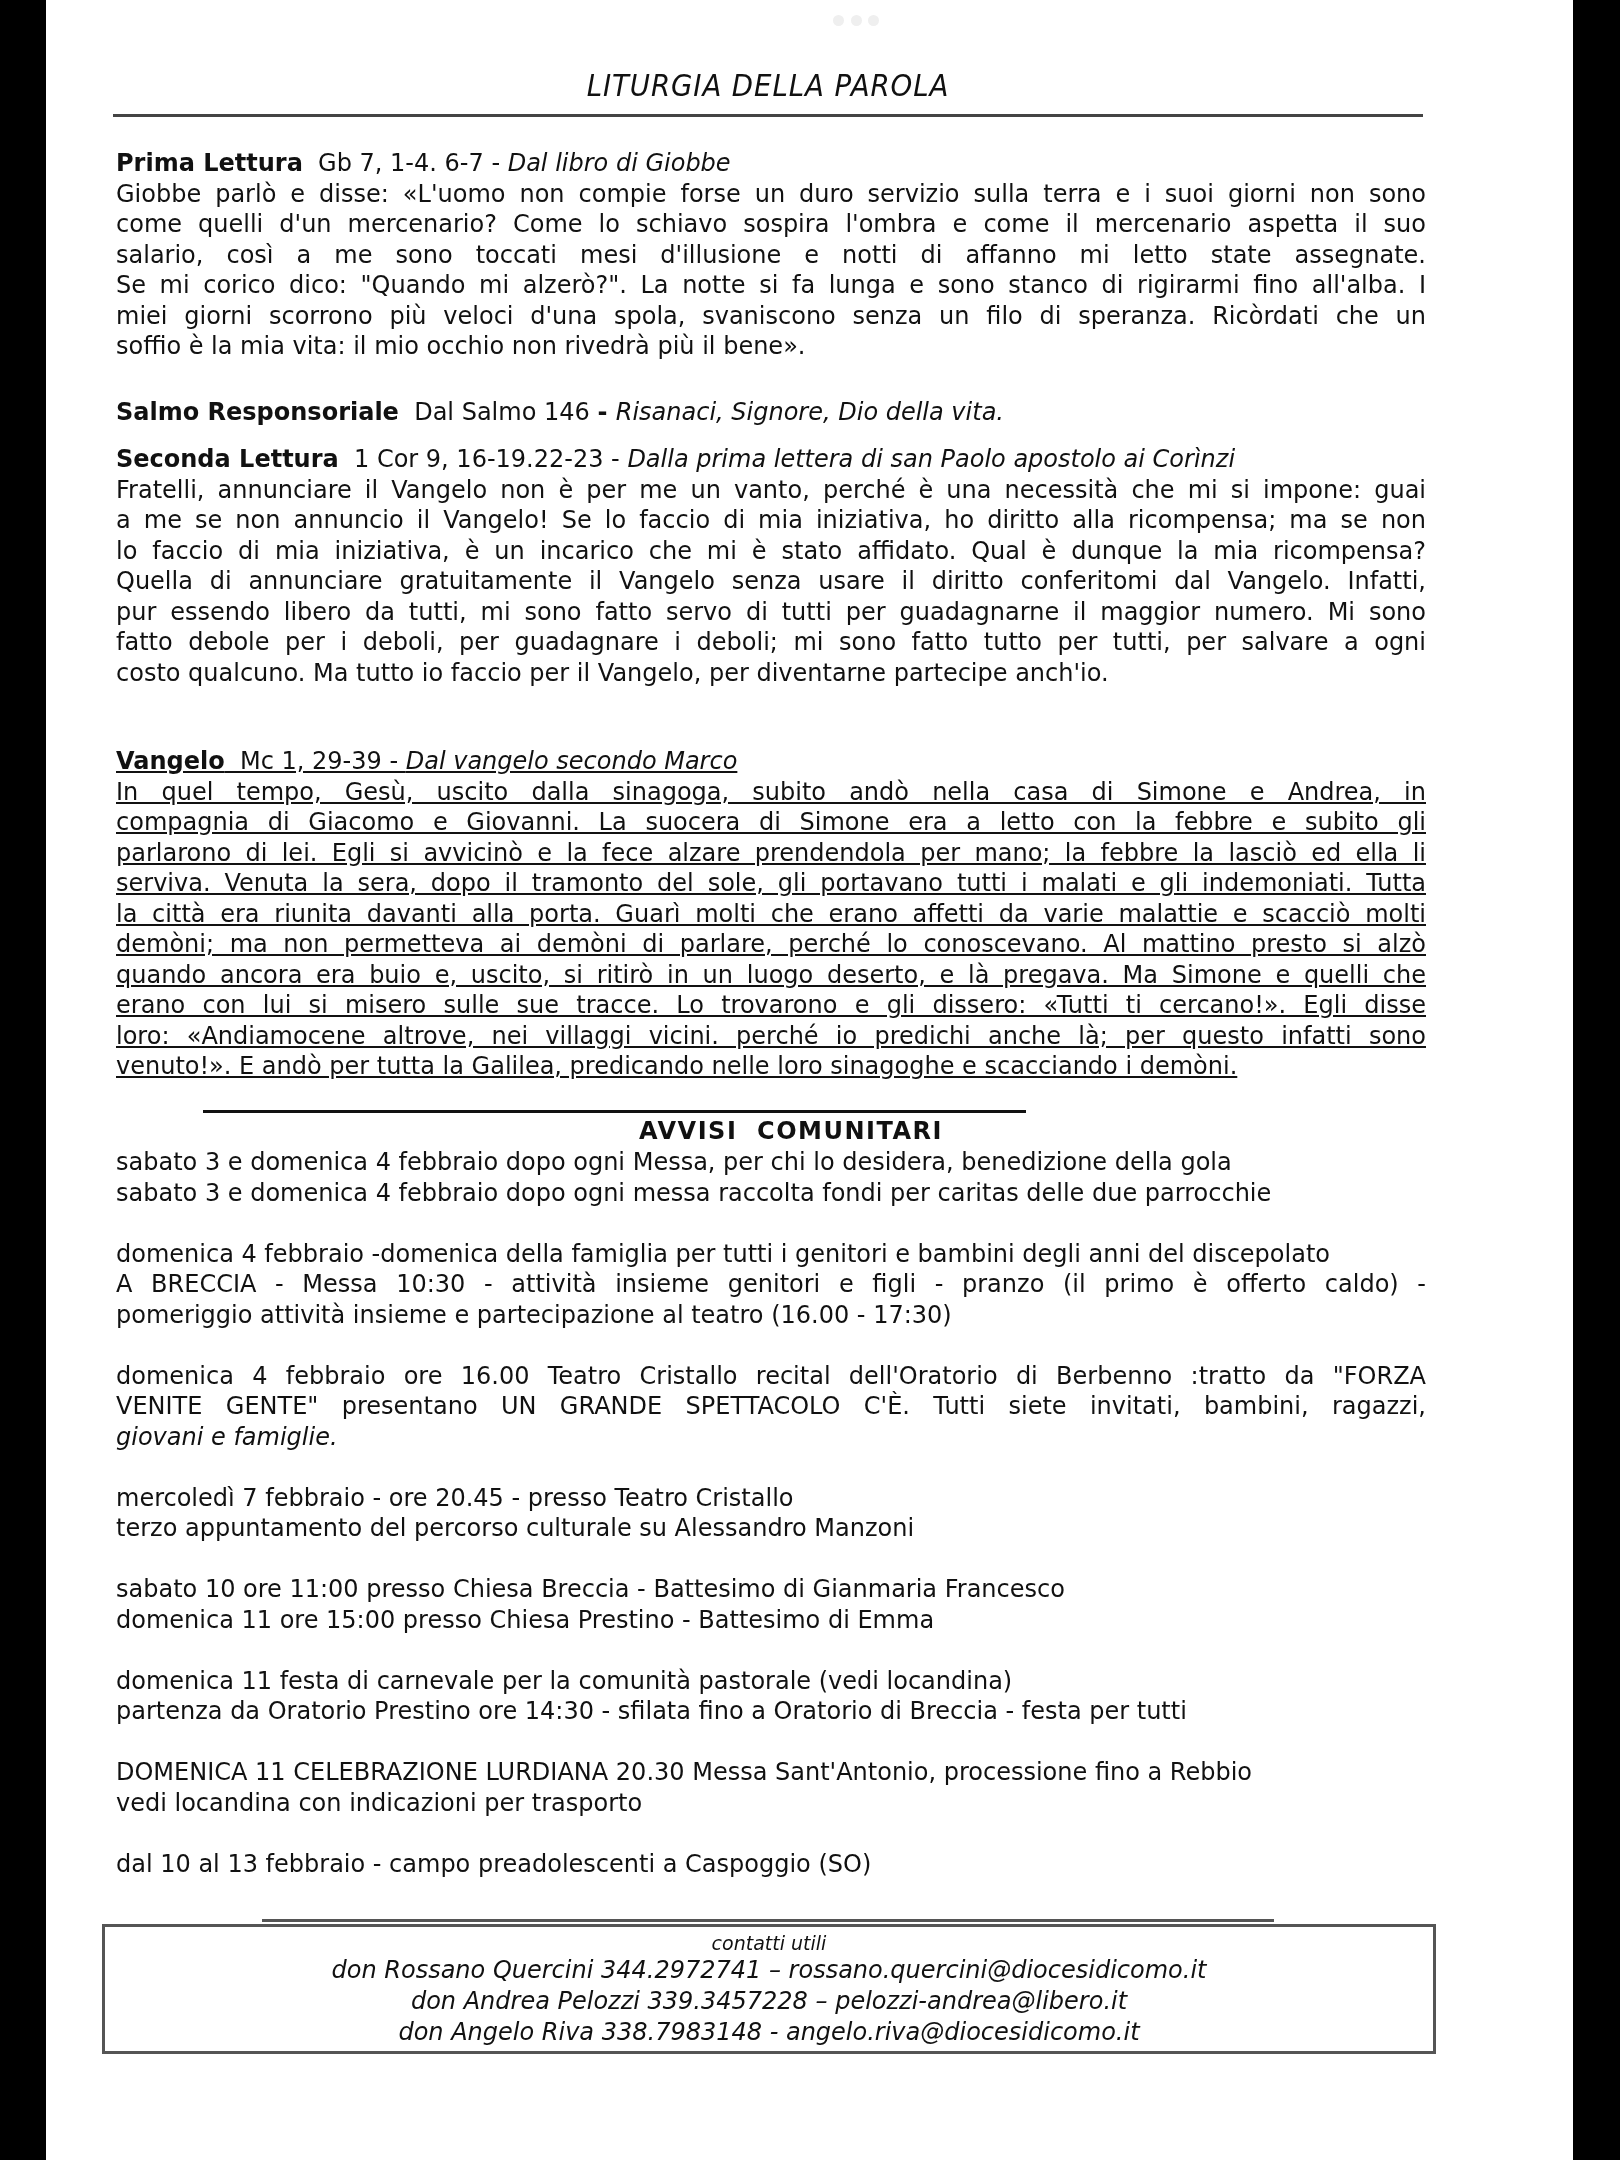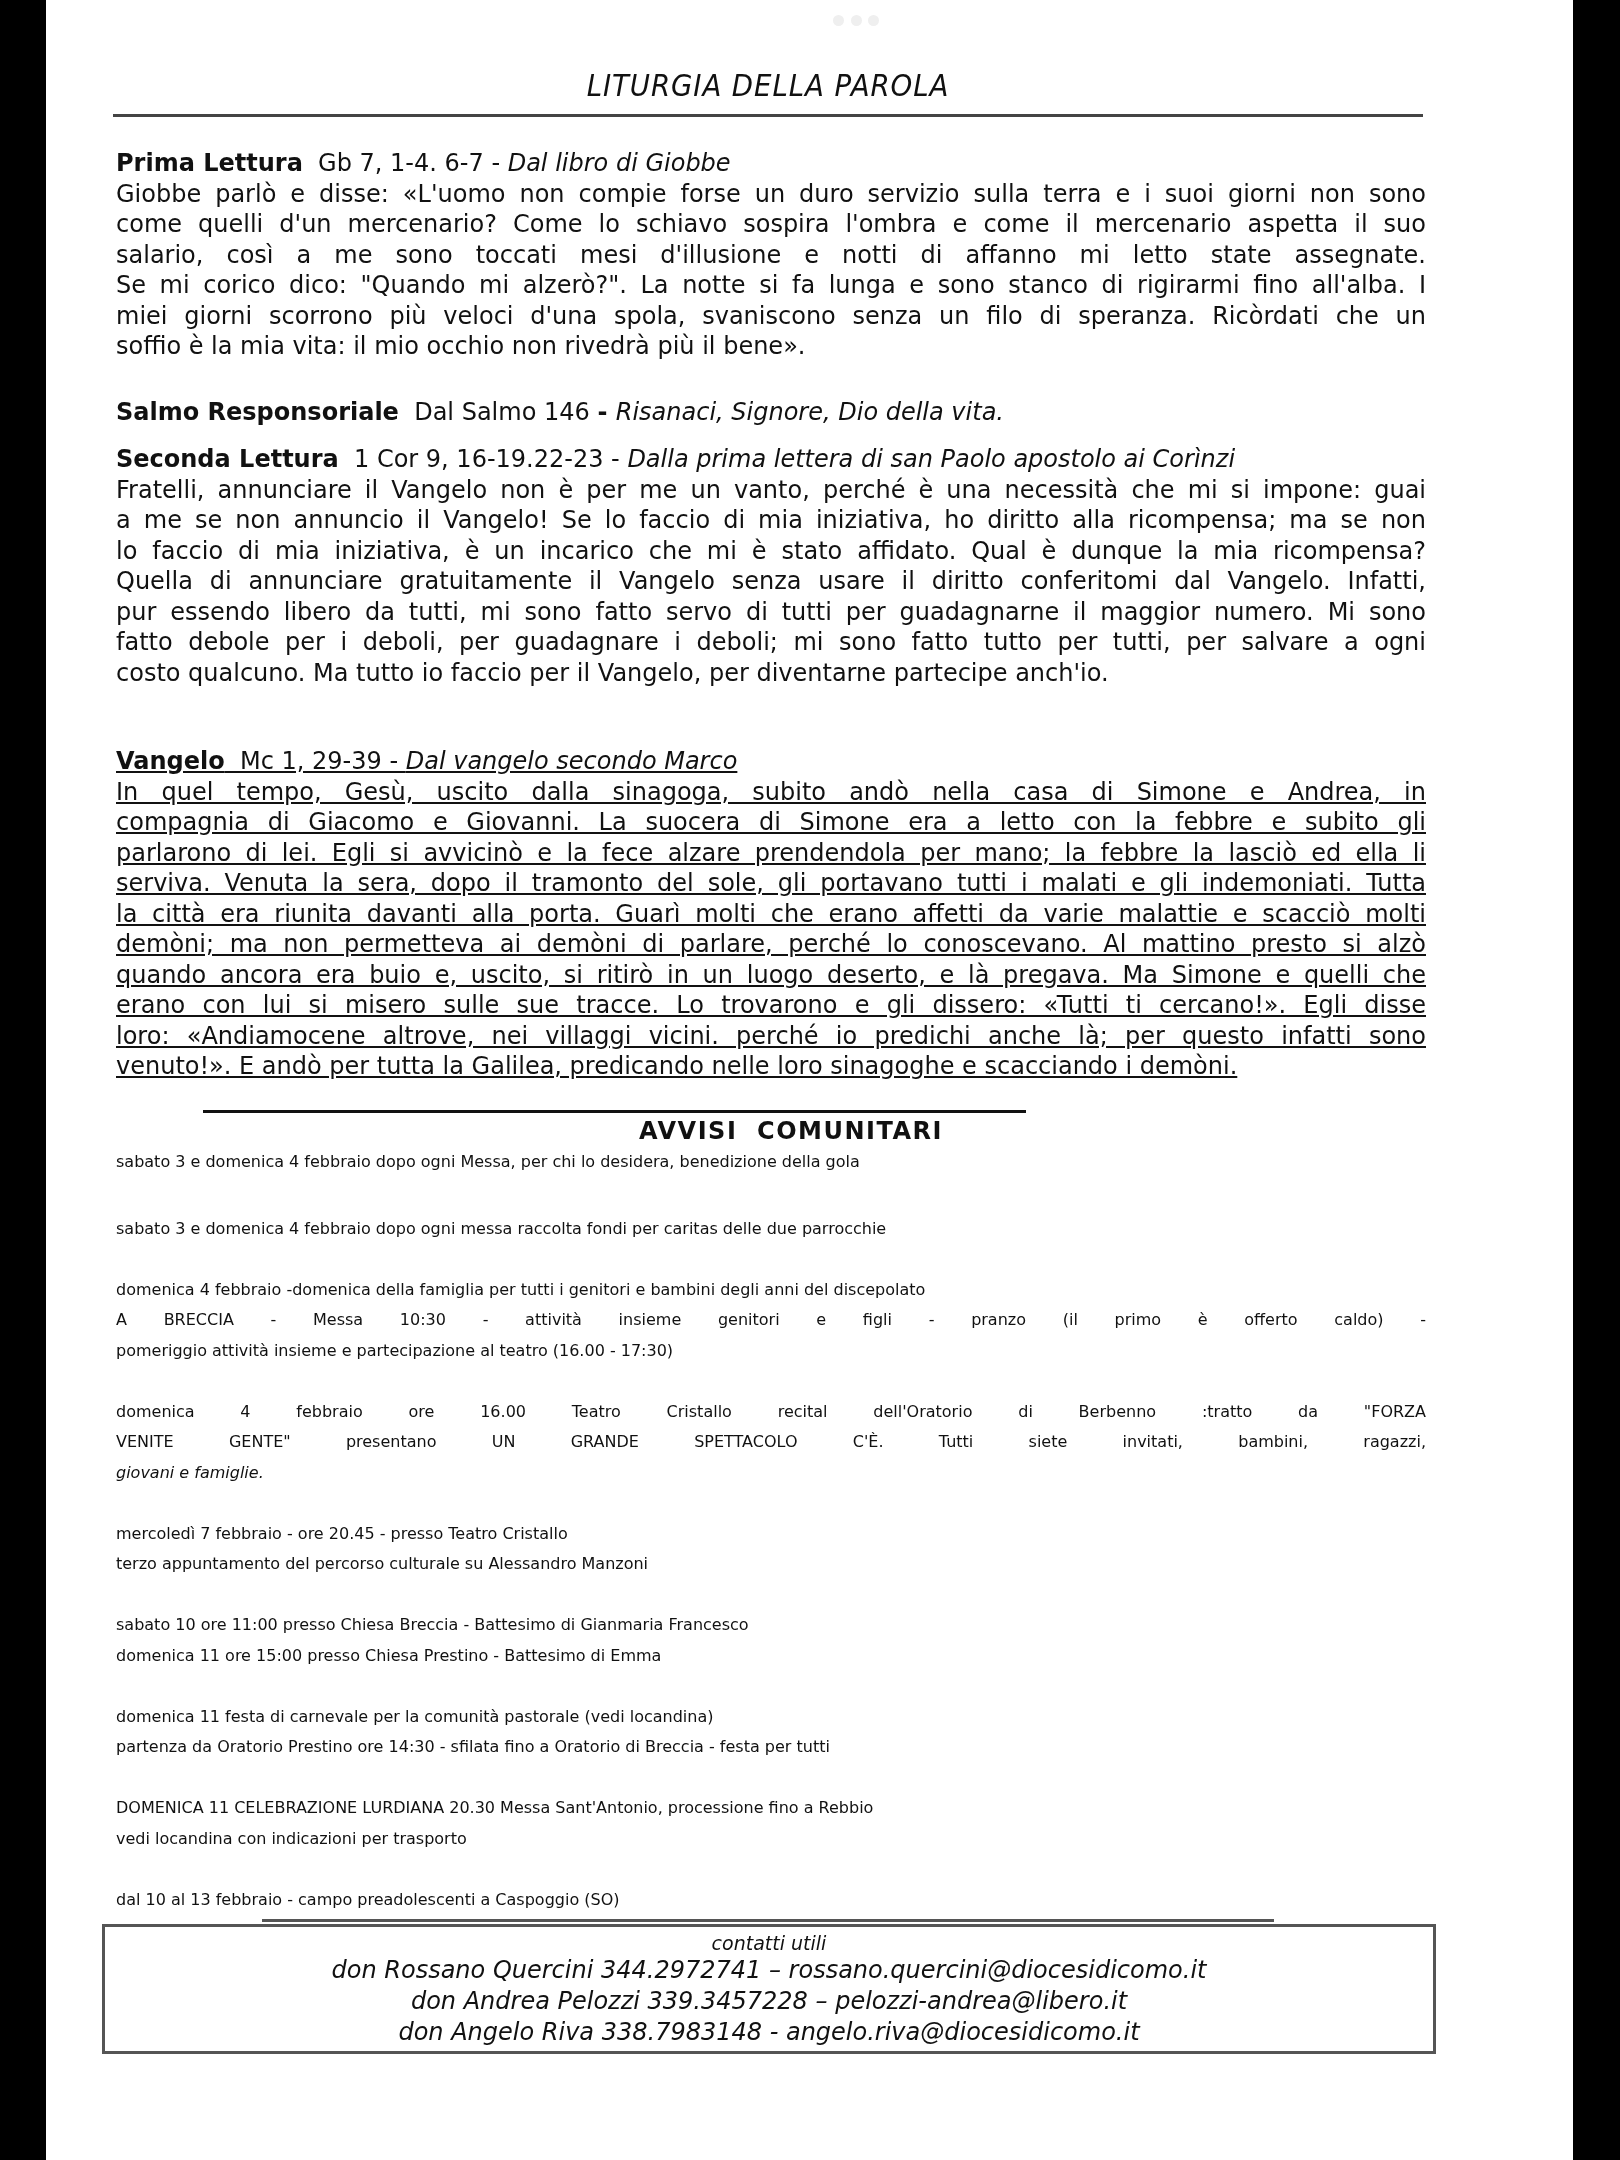--- a/index.html
+++ b/index.html
@@ -33,21 +33,21 @@
     .line.last { text-align-last: left; }
 
     .sep-rule {
       position: absolute; left: 203px; top: 1110px; width: 823px; height: 3px; background: #111;
     }
     .avvisi-title {
       position: absolute; left: 116px; top: 1117px; width: 1310px; text-align: center;
       font-weight: bold; font-size: 24px; letter-spacing: 1.5px; padding-left: 40px;
     }
 
-    .notices { position: absolute; left: 116px; top: 1147px; width: 1310px; font-size: 16px; line-height: 30.5px; }
+    .notices { position: absolute; left: 116px; top: 1147px; width: 1310px; font-size: 24px; line-height: 30.5px; }
     .notice-group { margin-bottom: 30.5px; }
 
     .bottom-rule {
       position: absolute; left: 262px; top: 1919px; width: 1012px; height: 3px; background: #555;
     }
     .contacts {
       position: absolute; left: 102px; top: 1924px; width: 1334px; height: 130px;
       border: 3px solid #555; text-align: center; font-style: italic;
     }
     .contacts .ctitle { font-size: 19px; line-height: 24px; margin-top: 4px; }
@@ -123,21 +123,21 @@
     <span class="line last">venuto!». E andò per tutta la Galilea, predicando nelle loro sinagoghe e scacciando i demòni.</span>
   </div>
 </div>
 
 <div class="sep-rule"></div>
 <div class="avvisi-title" style="white-space:pre;">AVVISI  COMUNITARI</div>
 
 <div class="notices" id="notices">
     <div class="notice-group">
       <span class="line last" style="text-align: left;">sabato 3 e domenica 4 febbraio dopo ogni Messa, per chi lo desidera, benedizione della gola</span>
-      <span class="line last" style="text-align: right; margin-top: 36px;">sabato 3 e domenica 4 febbraio dopo ogni messa raccolta fondi per caritas delle due parrocchie</span>
+      <span class="line last" style="text-align: right;">sabato 3 e domenica 4 febbraio dopo ogni messa raccolta fondi per caritas delle due parrocchie</span>
     </div>
     <div class="notice-group">
       <span class="line last" style="text-align: left;">domenica 4 febbraio -domenica della famiglia per tutti i genitori e bambini degli anni del discepolato</span>
       <span class="line">A BRECCIA - Messa 10:30 - attività insieme genitori e figli - pranzo (il primo è offerto caldo) -</span>
       <span class="line last" style="text-align: left;">pomeriggio attività insieme e partecipazione al teatro (16.00 - 17:30)</span>
     </div>
     <div class="notice-group">
       <span class="line">domenica 4 febbraio ore 16.00 Teatro Cristallo recital dell'Oratorio di Berbenno :tratto da "FORZA</span>
       <span class="line">VENITE GENTE" presentano UN GRANDE SPETTACOLO C'È. Tutti siete invitati, bambini, ragazzi,</span>
       <span class="line last" style="text-align: left; font-style: italic;">giovani e famiglie.</span>

